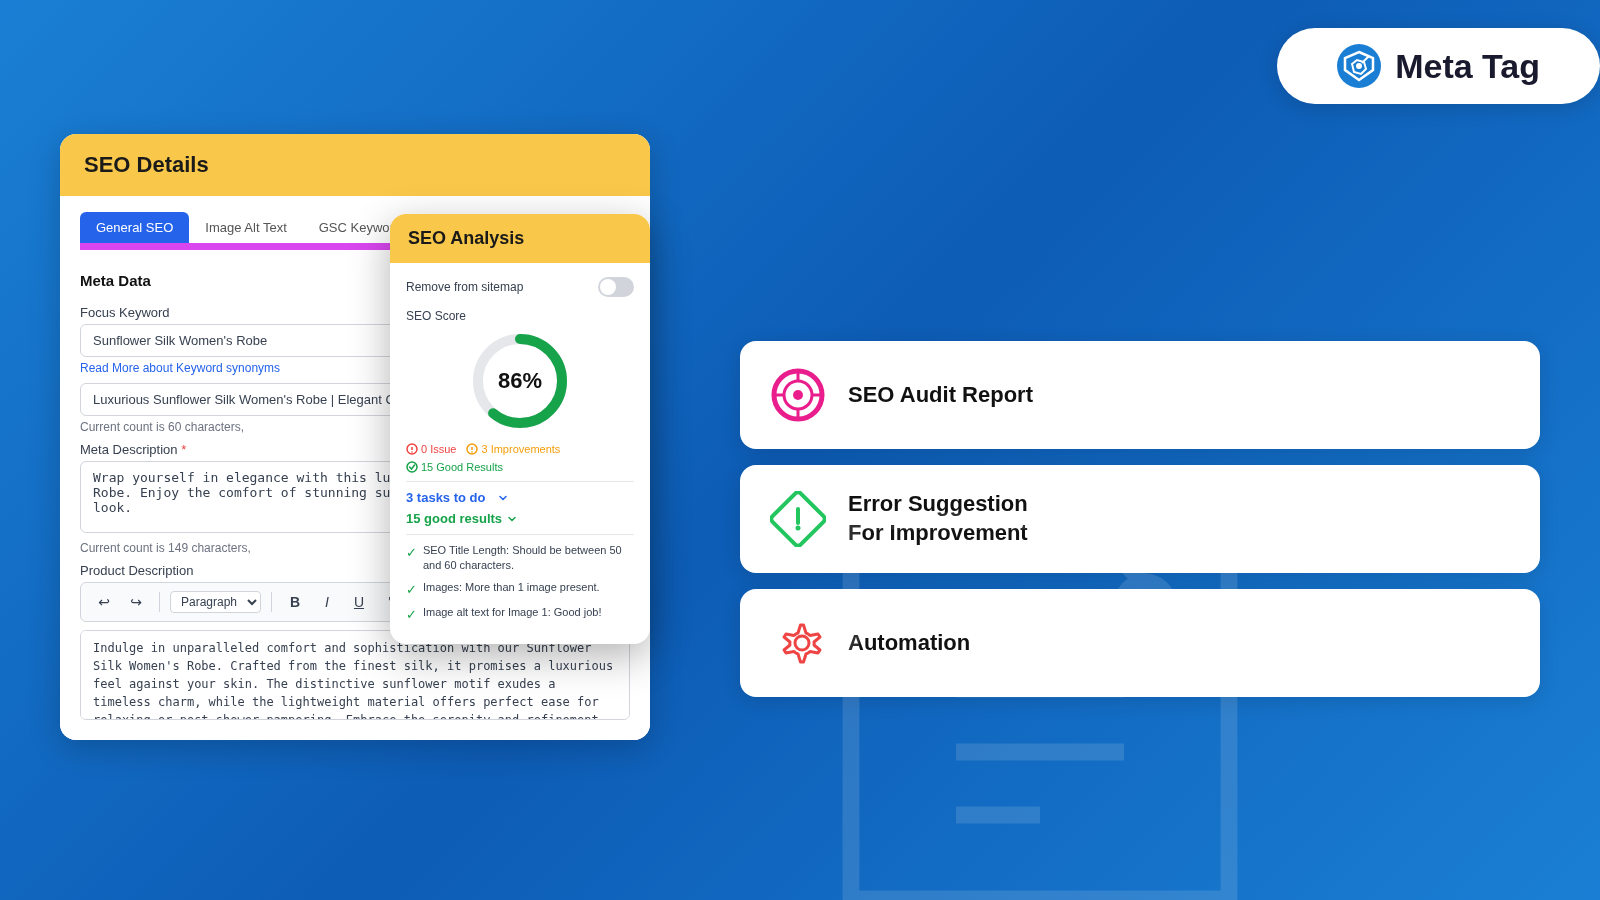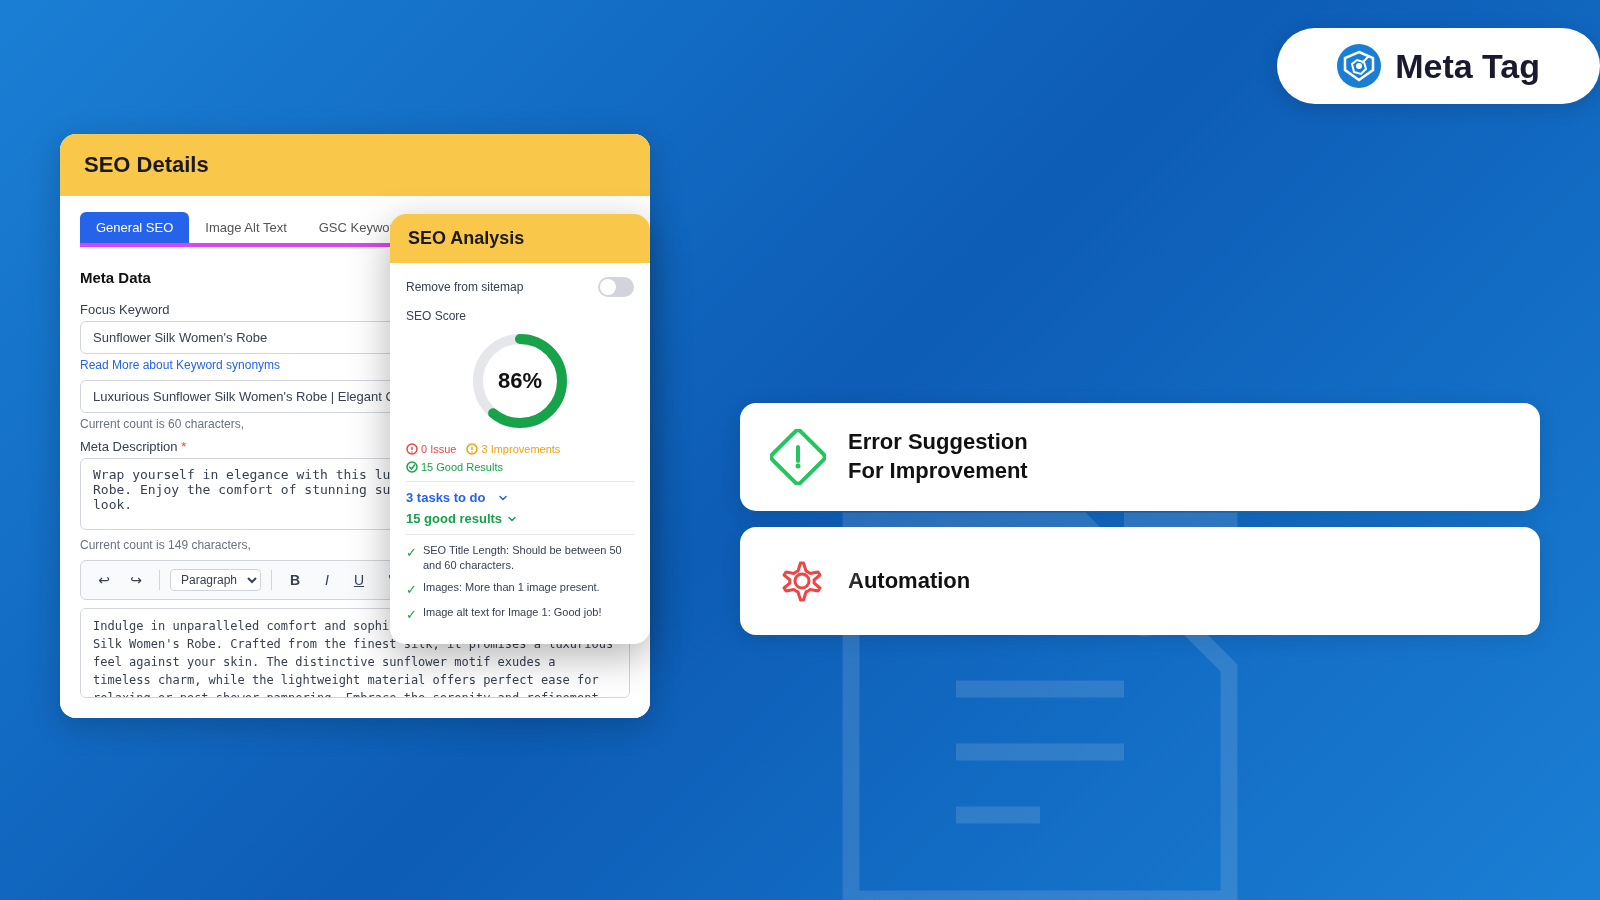--- a/index.html
+++ b/index.html
@@ -85,21 +85,21 @@
       color: #1a1a1a;
     }
     .seo-details-body {
       padding: 16px 20px;
       background: #fff;
     }
     .tabs-row {
       display: flex;
       gap: 0;
       margin-bottom: 16px;
-      border-bottom: 4px solid #d946ef;
+      border-bottom: 7px solid #d946ef;
       padding-bottom: 0;
     }
     .tab {
       padding: 8px 16px;
       font-size: 13px;
       color: #555;
       cursor: pointer;
       border-radius: 6px 6px 0 0;
       font-weight: 500;
     }
@@ -467,20 +467,21 @@
 
         
         <div class="field-label">
           <span>Meta Description</span>
           <span style="color:#ef4444;">*</span>
         </div>
         <textarea class="text-area" style="">Wrap yourself in elegance with this luxe Sunflower Silk Women's Robe. Enjoy the comfort of stunning sunflower design for a chic look.</textarea>
         <div class="char-count">Current count is 149 characters,</div>
 
         
+        <div class="field-label">Product Description</div>
 
         
         <div class="toolbar">
           <button class="toolbar-btn">↩</button>
           <button class="toolbar-btn">↪</button>
           <div class="toolbar-divider"></div>
           <select class="toolbar-select">
             <option>Paragraph</option>
           </select>
           <div class="toolbar-divider"></div>
@@ -600,20 +601,34 @@
             <span class="result-check">✓</span>
             <span>Image alt text for Image 1: Good job!</span>
           </div>
         </div>
       </div>
     </div>
   </div>
 
   <div class="right-panel">
 
+    <div class="feature-card">
+      <div class="feature-icon">
+        <svg width="56" height="56" viewBox="0 0 56 56" fill="none">
+          <circle cx="28" cy="28" r="24" fill="none" stroke="#e91e8c" stroke-width="5"></circle>
+          <circle cx="28" cy="28" r="14" fill="none" stroke="#e91e8c" stroke-width="3"></circle>
+          <circle cx="28" cy="28" r="5" fill="#e91e8c"></circle>
+          <line x1="28" y1="4" x2="28" y2="14" stroke="#e91e8c" stroke-width="3"></line>
+          <line x1="28" y1="42" x2="28" y2="52" stroke="#e91e8c" stroke-width="3"></line>
+          <line x1="4" y1="28" x2="14" y2="28" stroke="#e91e8c" stroke-width="3"></line>
+          <line x1="42" y1="28" x2="52" y2="28" stroke="#e91e8c" stroke-width="3"></line>
+        </svg>
+      </div>
+      <span class="feature-title">SEO Audit Report</span>
+    </div>
 
     <div class="feature-card">
       <div class="feature-icon">
         <svg width="56" height="56" viewBox="0 0 56 56" fill="none">
           <rect x="8" y="8" width="40" height="40" rx="4" fill="none" stroke="#22c55e" stroke-width="4" transform="rotate(45 28 28)"></rect>
           <line x1="28" y1="18" x2="28" y2="32" stroke="#22c55e" stroke-width="4" stroke-linecap="round"></line>
           <circle cx="28" cy="37" r="2.5" fill="#22c55e"></circle>
         </svg>
       </div>
       <span class="feature-title">Error Suggestion<br>For Improvement</span>

